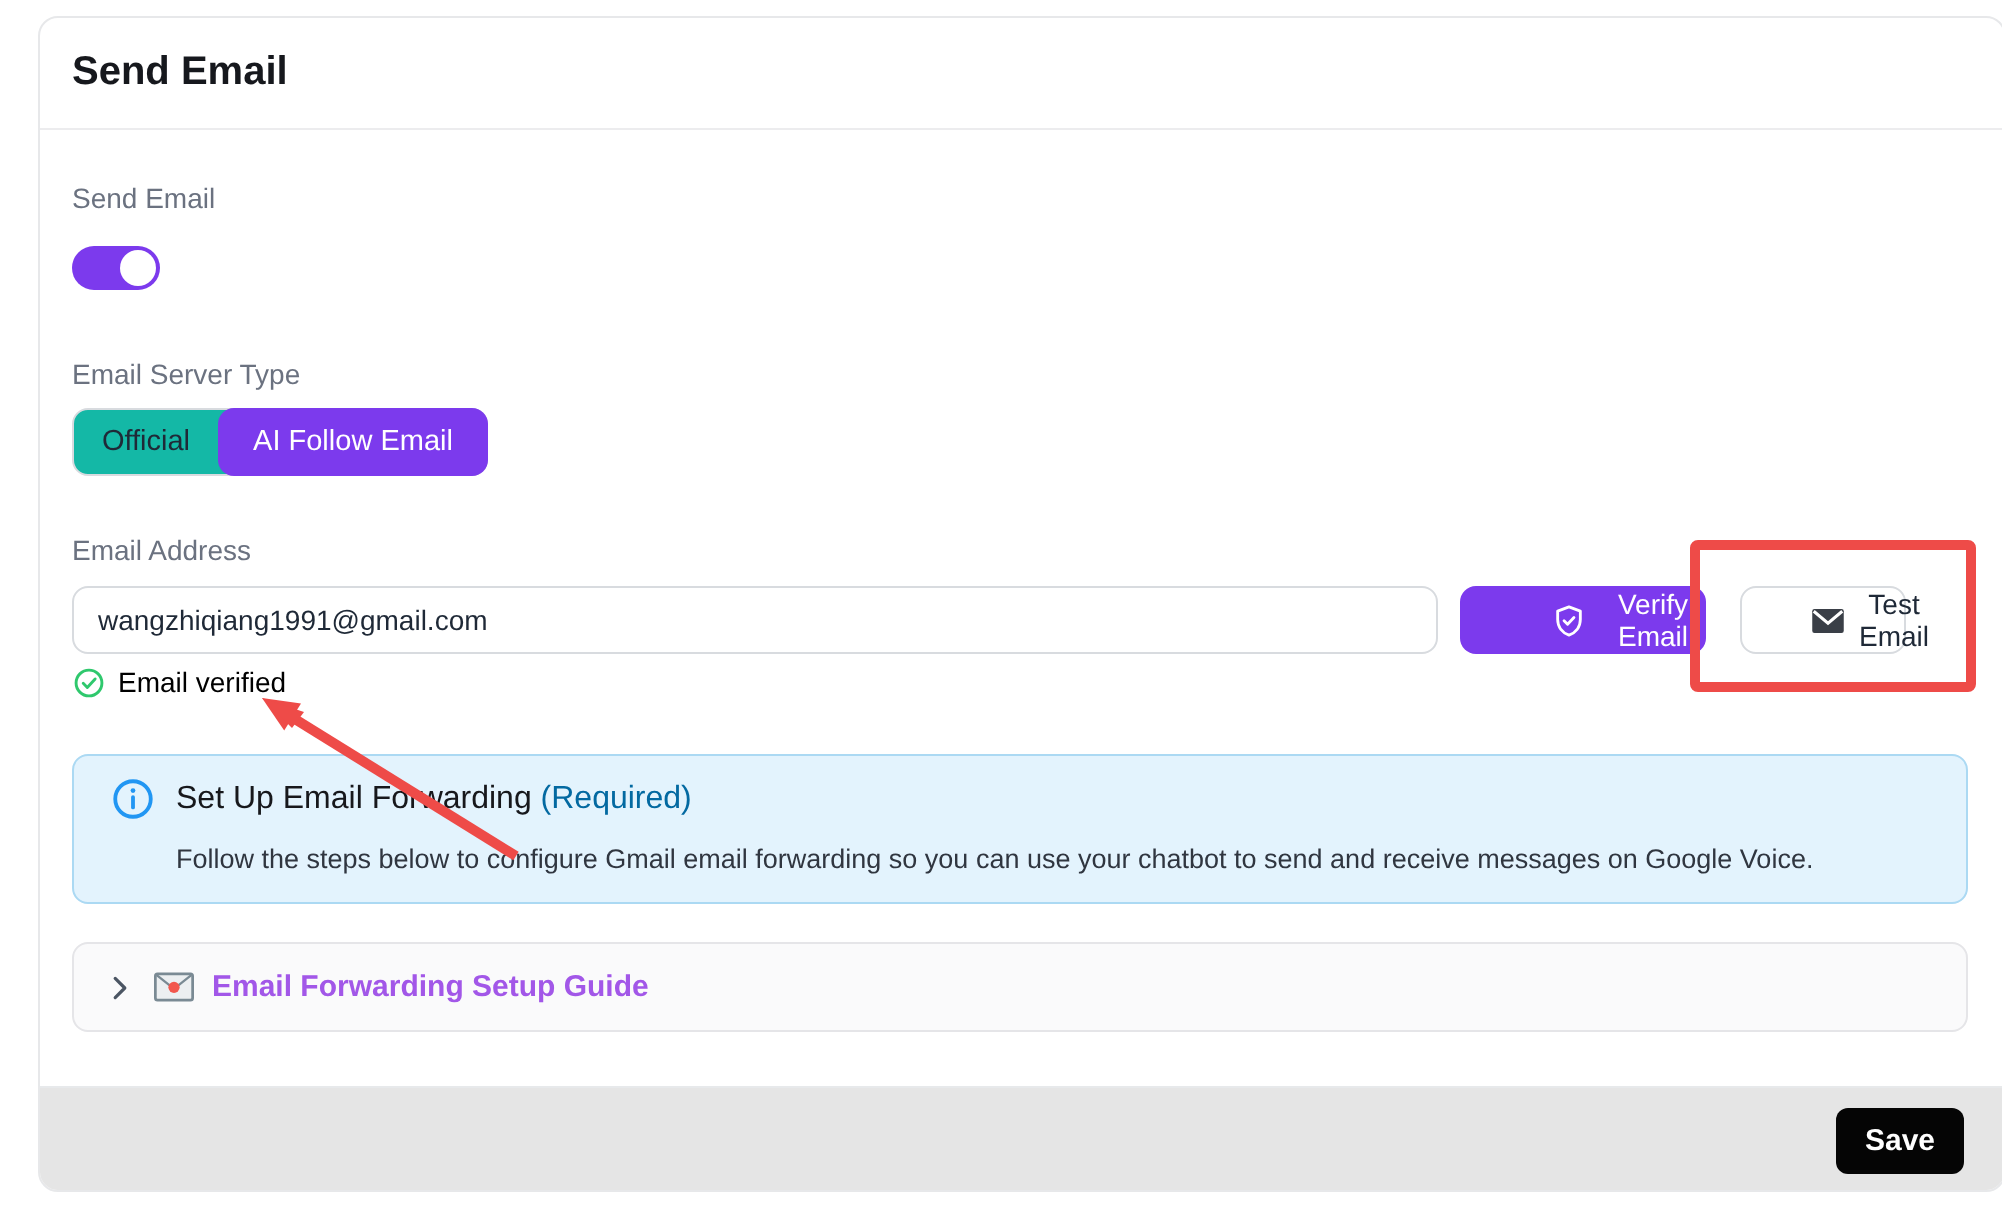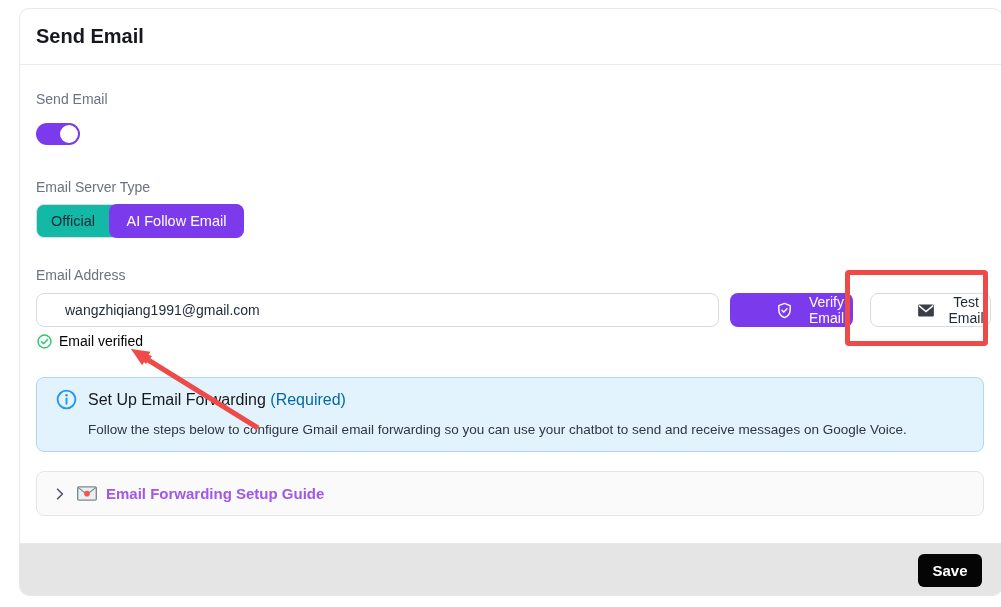--- a/index.html
+++ b/index.html
@@ -42,32 +42,32 @@
   }
   .segment.off { width: 72px; color: #1f2937; border-radius: 8px 0 0 8px; }
   .segment.on {
     width: 135px; color: #ffffff; background: #7c3aed; border-radius: 8px;
     height: 34px; margin: -1px -1px 0 0;
   }
 
   
   .email-input {
     position: absolute; left: 16px; top: 284px; width: 683px; height: 34px;
-    border: 1px solid #d8dbdf; border-radius: 8px; padding: 0 28px;
+    border: 1px solid #d8dbdf; border-radius: 8px; padding: 0 12px;
     font-size: 14px; color: #1f2937; font-family: "Liberation Sans", "DejaVu Sans", sans-serif;
     outline: none; background: #fff;
   }
   .btn { display: flex; align-items: center; justify-content: center; gap: 7px;
          font-size: 14px; border-radius: 8px; cursor: pointer; padding-left: 46px; }
   .btn-verify {
     position: absolute; left: 710px; top: 284px; width: 123px; height: 34px;
     background: #7c3aed; color: #ffffff; border: none;
   }
   .btn-test {
-    position: absolute; left: 850px; top: 284px; width: 121px; height: 34px;
+    position: absolute; left: 850px; top: 284px; width: 83px; height: 34px;
     background: #ffffff; color: #1f2937; border: 1px solid #d8dbdf;
   }
 
   .verified-row {
     position: absolute; left: 16px; top: 323px; height: 18px;
     display: flex; align-items: center; gap: 6px;
   }
   .verified-text { font-size: 14px; color: #000000; }
 
   

